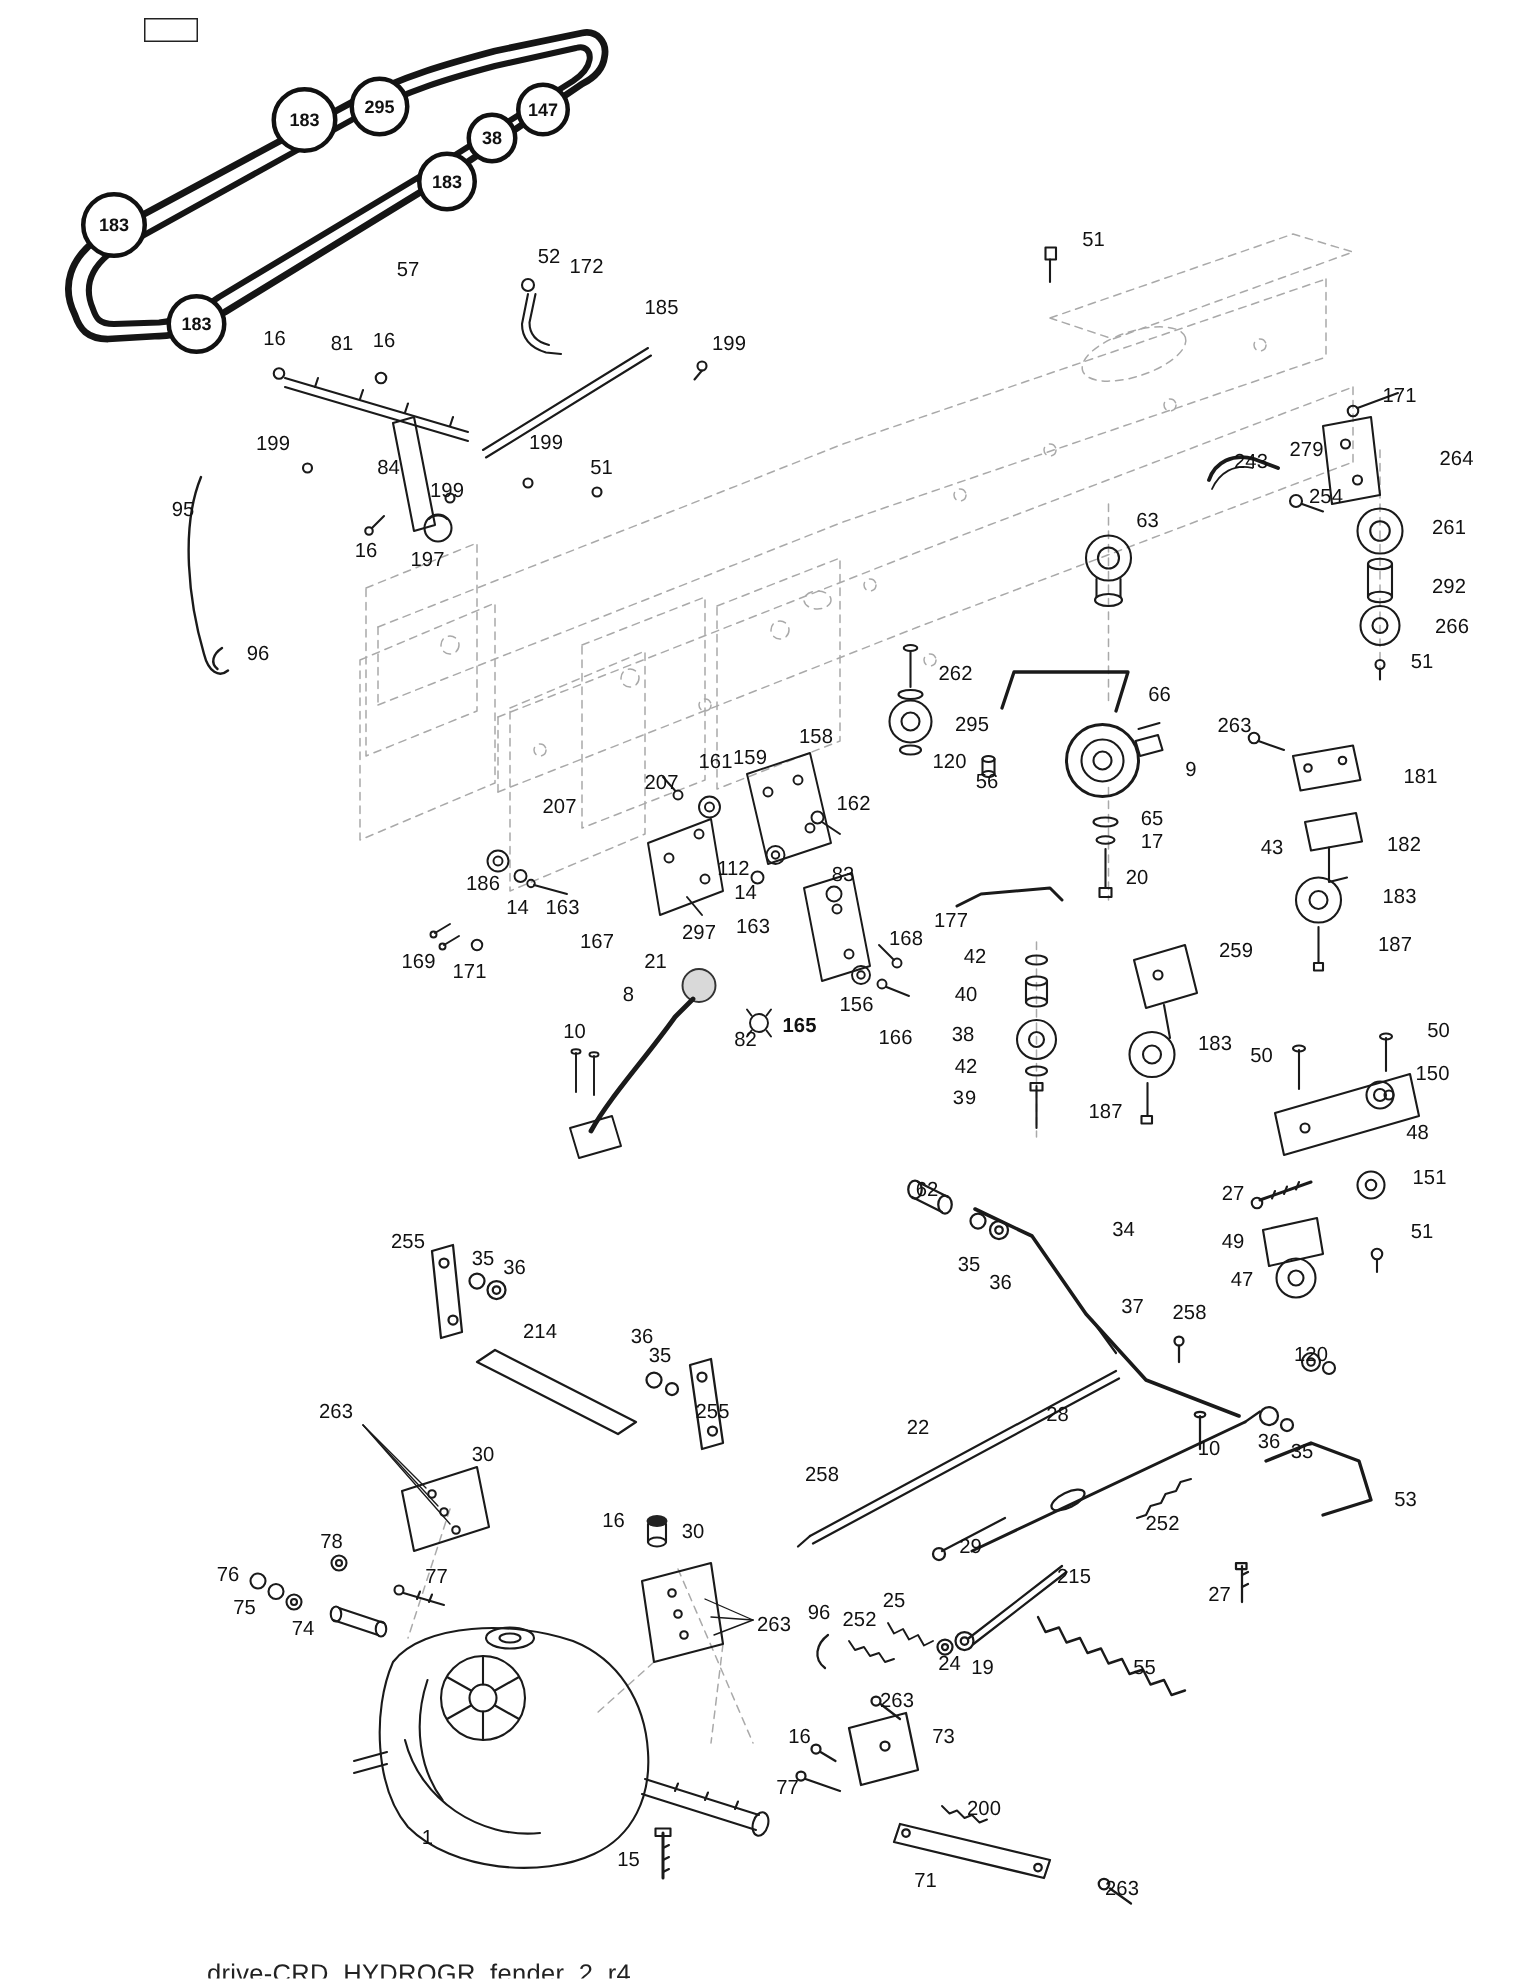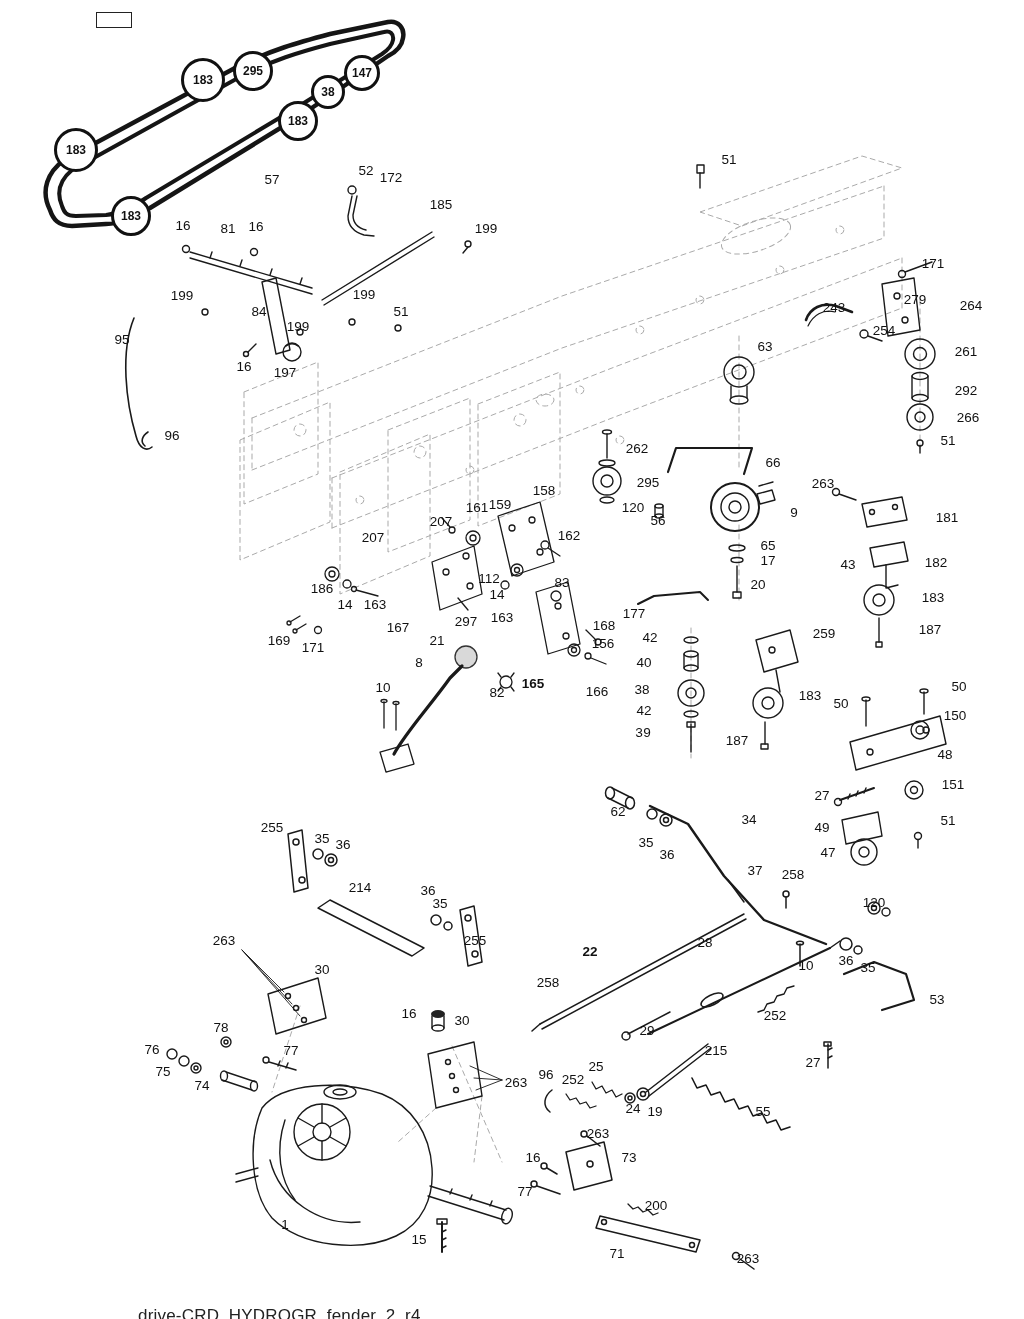--- a/index.html
+++ b/index.html
@@ -432,21 +432,21 @@
       <div class="callout" style="left: 259px; top: 312px;">84</div>
       <div class="callout" style="left: 364px; top: 295px;">199</div>
       <div class="callout" style="left: 401px; top: 312px;">51</div>
       <div class="callout" style="left: 298px; top: 327px;">199</div>
       <div class="callout" style="left: 122px; top: 340px;">95</div>
       <div class="callout" style="left: 244px; top: 367px;">16</div>
       <div class="callout" style="left: 285px; top: 373px;">197</div>
       <div class="callout" style="left: 172px; top: 436px;">96</div>
       <div class="callout" style="left: 729px; top: 160px;">51</div>
       <div class="callout" style="left: 933px; top: 264px;">171</div>
-      <div class="callout" style="left: 915px; top: 300px;">279</div>
+      <div class="callout" style="left: 871px; top: 300px;">279</div>
       <div class="callout" style="left: 971px; top: 306px;">264</div>
       <div class="callout" style="left: 834px; top: 308px;">243</div>
       <div class="callout" style="left: 884px; top: 331px;">254</div>
       <div class="callout" style="left: 765px; top: 347px;">63</div>
       <div class="callout" style="left: 966px; top: 352px;">261</div>
       <div class="callout" style="left: 966px; top: 391px;">292</div>
       <div class="callout" style="left: 968px; top: 418px;">266</div>
       <div class="callout" style="left: 948px; top: 441px;">51</div>
       <div class="callout" style="left: 637px; top: 449px;">262</div>
       <div class="callout" style="left: 773px; top: 463px;">66</div>
@@ -480,55 +480,55 @@
       <div class="callout" style="left: 930px; top: 630px;">187</div>
       <div class="callout" style="left: 634px; top: 614px;">177</div>
       <div class="callout" style="left: 604px; top: 626px;">168</div>
       <div class="callout" style="left: 279px; top: 641px;">169</div>
       <div class="callout" style="left: 313px; top: 648px;">171</div>
       <div class="callout" style="left: 437px; top: 641px;">21</div>
       <div class="callout" style="left: 650px; top: 638px;">42</div>
       <div class="callout" style="left: 824px; top: 634px;">259</div>
       <div class="callout" style="left: 644px; top: 663px;">40</div>
       <div class="callout" style="left: 419px; top: 663px;">8</div>
-      <div class="callout" style="left: 571px; top: 644px; margin-left: 32px;">156</div>
+      <div class="callout" style="left: 571px; top: 670px;">156</div>
       <div class="callout" style="left: 533px; top: 684px; font-weight: bold;">165</div>
       <div class="callout" style="left: 642px; top: 690px;">38</div>
       <div class="callout" style="left: 597px; top: 692px;">166</div>
       <div class="callout" style="left: 497px; top: 693px;">82</div>
       <div class="callout" style="left: 383px; top: 688px;">10</div>
       <div class="callout" style="left: 959px; top: 687px;">50</div>
       <div class="callout" style="left: 810px; top: 696px;">183</div>
       <div class="callout" style="left: 841px; top: 704px;">50</div>
       <div class="callout" style="left: 644px; top: 711px;">42</div>
       <div class="callout" style="left: 955px; top: 716px;">150</div>
       <div class="callout" style="left: 643px; top: 734px; font-family: Liberation Mono, monospace;">39</div>
       <div class="callout" style="left: 737px; top: 741px;">187</div>
       <div class="callout" style="left: 945px; top: 755px;">48</div>
       <div class="callout" style="left: 953px; top: 785px;">151</div>
       <div class="callout" style="left: 822px; top: 796px;">27</div>
-      <div class="callout" style="left: 618px; top: 812px;">62</div>
+      <div class="callout" style="left: 618px; top: 793px;">62</div>
       <div class="callout" style="left: 749px; top: 820px;">34</div>
       <div class="callout" style="left: 822px; top: 828px;">49</div>
       <div class="callout" style="left: 272px; top: 828px;">255</div>
       <div class="callout" style="left: 322px; top: 839px;">35</div>
       <div class="callout" style="left: 343px; top: 845px;">36</div>
       <div class="callout" style="left: 646px; top: 843px;">35</div>
       <div class="callout" style="left: 828px; top: 853px;">47</div>
       <div class="callout" style="left: 667px; top: 855px;">36</div>
       <div class="callout" style="left: 948px; top: 821px;">51</div>
       <div class="callout" style="left: 755px; top: 871px;">37</div>
       <div class="callout" style="left: 793px; top: 875px;">258</div>
       <div class="callout" style="left: 360px; top: 888px;">214</div>
       <div class="callout" style="left: 428px; top: 891px;">36</div>
       <div class="callout" style="left: 440px; top: 904px;">35</div>
       <div class="callout" style="left: 874px; top: 903px;">120</div>
       <div class="callout" style="left: 475px; top: 941px;">255</div>
       <div class="callout" style="left: 224px; top: 941px;">263</div>
-      <div class="callout" style="left: 590px; top: 952px; font-weight: bold;">22</div>
+      <div class="callout" style="left: 612px; top: 952px;">22</div>
       <div class="callout" style="left: 705px; top: 943px;">28</div>
       <div class="callout" style="left: 806px; top: 966px;">10</div>
       <div class="callout" style="left: 846px; top: 961px;">36</div>
       <div class="callout" style="left: 868px; top: 968px;">35</div>
       <div class="callout" style="left: 322px; top: 970px;">30</div>
       <div class="callout" style="left: 548px; top: 983px;">258</div>
       <div class="callout" style="left: 916px; top: 1000px; margin-left: 21px;">53</div>
       <div class="callout" style="left: 409px; top: 1014px;">16</div>
       <div class="callout" style="left: 462px; top: 1021px;">30</div>
       <div class="callout" style="left: 775px; top: 1016px;">252</div>

